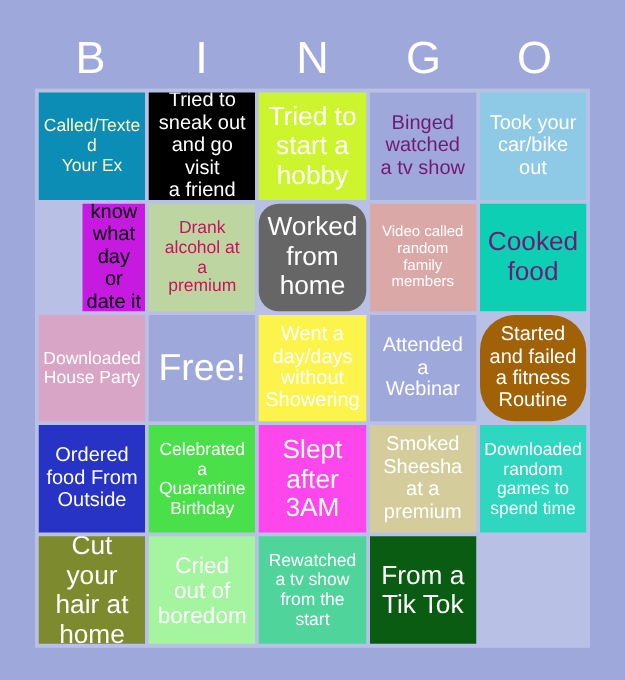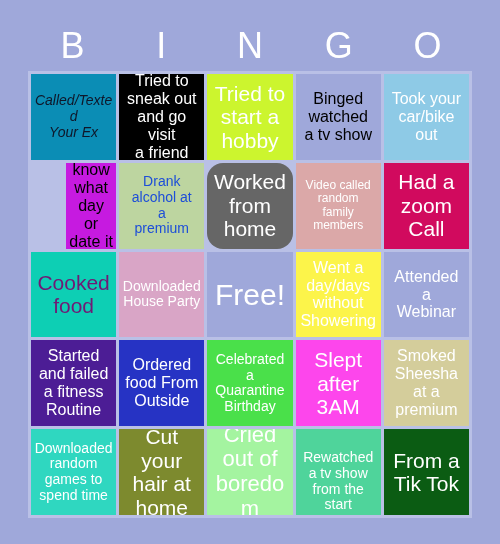--- a/index.html
+++ b/index.html
@@ -69,91 +69,86 @@
   }
   .cell-text {
     display: block;
     width: 100%;
     white-space: pre-line;
   }
   
   .fs-xs  { font-size: 12px; }
   .fs-sm  { font-size: 14px; }
   .fs-md  { font-size: 16px; }
-  .fs-lg  { font-size: 22px; }
+  .fs-lg  { font-size: 18px; }
   .fs-xl  { font-size: 21px; }
   .fs-xxl { font-size: 30px; }
 </style>
 </head>
 <body style="background: rgb(159, 168, 218);">
 
 <div id="bingo-page">
 
   <div id="bingo-header">
     <div class="header-letter">B</div>
     <div class="header-letter">I</div>
     <div class="header-letter">N</div>
     <div class="header-letter">G</div>
     <div class="header-letter">O</div>
   </div>
 
   <div id="bingo-grid" style="background: rgb(185, 192, 230); border-color: rgb(185, 192, 230);">
-      <div class="bingo-cell fs-sm" style="background: rgb(11, 141, 181); color: #0f172a; font-style: italic;">
+      <div class="bingo-cell fs-sm" style="background: rgb(11, 141, 181); color: #fef9c3;">
         <span class="cell-text">Called/Texted
 Your Ex</span>
       </div>
       <div class="bingo-cell fs-md" style="background: rgb(0, 0, 0); color: rgb(255, 255, 255);">
         <span class="cell-text">Tried to
 sneak out
 and go visit
 a friend</span>
       </div>
       <div class="bingo-cell fs-xl" style="background: rgb(204, 245, 46); color: rgb(255, 255, 255);">
         <span class="cell-text">Tried to
 start a
 hobby</span>
       </div>
-      <div class="bingo-cell fs-md" style="background: rgb(159, 168, 218); color: #000000;">
+      <div class="bingo-cell fs-md" style="background: rgb(159, 168, 218); color: #701a75;">
         <span class="cell-text">Binged
 watched
 a tv show</span>
       </div>
       <div class="bingo-cell fs-md" style="background: rgb(142, 202, 230); color: rgb(255, 255, 255);">
         <span class="cell-text">Took your
 car/bike
 out</span>
       </div>
       <div class="bingo-cell fs-md" style="background: rgb(198, 26, 224); color: #000000; margin-left: 35px;">
         <span class="cell-text">Didn't
 know what
 day or
 date it was</span>
       </div>
-      <div class="bingo-cell fs-sm" style="background: rgb(189, 213, 160); color: #1d4ed8;">
+      <div class="bingo-cell fs-sm" style="background: rgb(189, 213, 160); color: #be185d;">
         <span class="cell-text">Drank
 alcohol at
 a
 premium</span>
       </div>
       <div class="bingo-cell fs-xl" style="background: rgb(102, 102, 102); color: rgb(255, 255, 255); border-radius: 16px;">
         <span class="cell-text">Worked
 from
 home</span>
       </div>
       <div class="bingo-cell fs-xs" style="background: rgb(219, 168, 168); color: rgb(255, 255, 255);">
         <span class="cell-text">Video called
 random
 family
 members</span>
       </div>
-      <div class="bingo-cell fs-xl" style="background: rgb(209, 10, 94); color: rgb(255, 255, 255);">
-        <span class="cell-text">Had a
-zoom
-Call</span>
-      </div>
       <div class="bingo-cell fs-xl" style="background: rgb(13, 207, 180); color: #701a75;">
         <span class="cell-text">Cooked
 food</span>
       </div>
       <div class="bingo-cell fs-sm" style="background: rgb(217, 165, 198); color: rgb(255, 255, 255);">
         <span class="cell-text">Downloaded
 House Party</span>
       </div>
       <div class="bingo-cell fs-xxl" style="background: rgb(159, 168, 218); color: rgb(255, 255, 255);">
         <span class="cell-text">Free!</span>
@@ -162,21 +157,21 @@
         <span class="cell-text">Went a
 day/days
 without
 Showering</span>
       </div>
       <div class="bingo-cell fs-md" style="background: rgb(159, 168, 218); color: rgb(255, 255, 255);">
         <span class="cell-text">Attended
 a
 Webinar</span>
       </div>
-      <div class="bingo-cell fs-md" style="background: #4c1d95; color: rgb(255, 255, 255);">
+      <div class="bingo-cell fs-md" style="background: #a16207; color: rgb(255, 255, 255); border-radius: 28px;">
         <span class="cell-text">Started
 and failed
 a fitness
 Routine</span>
       </div>
       <div class="bingo-cell fs-md" style="background: rgb(38, 51, 196); color: rgb(255, 255, 255);">
         <span class="cell-text">Ordered
 food From
 Outside</span>
       </div>
@@ -206,21 +201,21 @@
       <div class="bingo-cell fs-xl" style="background: rgb(125, 138, 46); color: rgb(255, 255, 255);">
         <span class="cell-text">Cut your
 hair at
 home</span>
       </div>
       <div class="bingo-cell fs-lg" style="background: rgb(164, 244, 160); color: rgb(255, 255, 255);">
         <span class="cell-text">Cried
 out of
 boredom</span>
       </div>
-      <div class="bingo-cell fs-sm" style="background: rgb(79, 212, 155); color: rgb(255, 255, 255); align-items: flex-end;">
+      <div class="bingo-cell fs-sm" style="background: rgb(79, 212, 155); color: rgb(255, 255, 255);">
         <span class="cell-text">Rewatched
 a tv show
 from the
 start</span>
       </div>
       <div class="bingo-cell fs-xl" style="background: rgb(11, 92, 19); color: rgb(255, 255, 255);">
         <span class="cell-text">From a
 Tik Tok</span>
       </div>
     </div>

